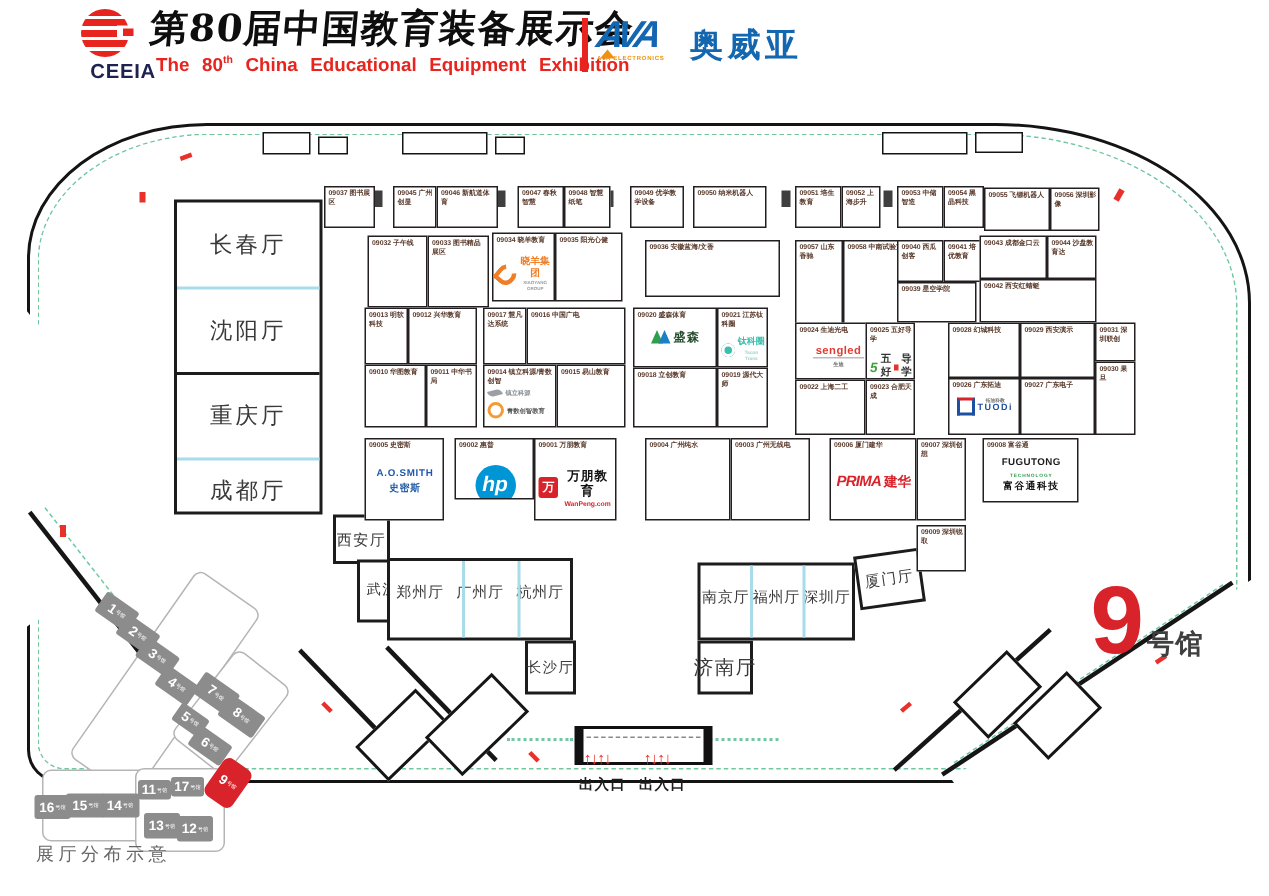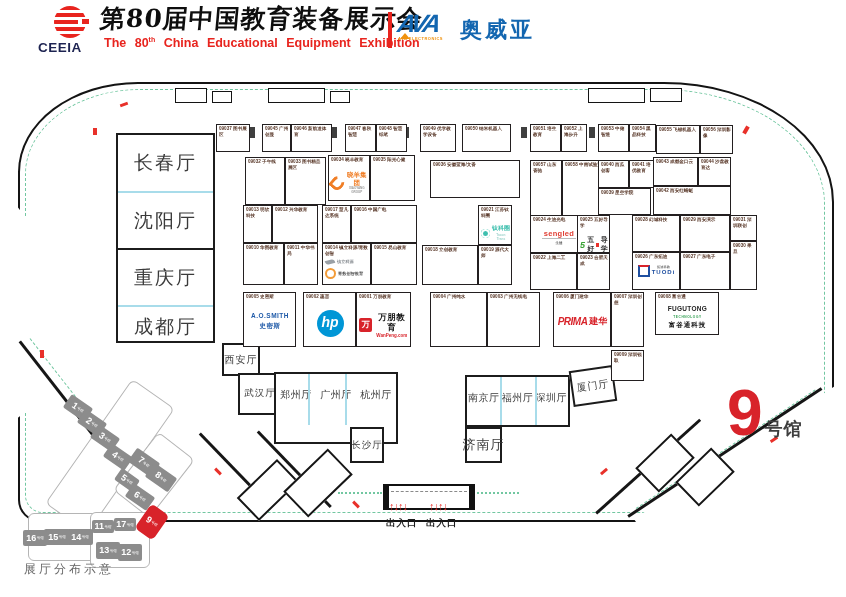--- a/index.html
+++ b/index.html
@@ -4,21 +4,21 @@
 <style>
   html,body{margin:0;padding:0;background:#fff}
   #page{position:relative;width:846px;height:597px;background:#fff;overflow:hidden;
         font-family:"Liberation Sans",sans-serif;color:#222}
   
   .clogo{position:absolute;left:54px;top:6px;width:36px;height:32px}
   .clogo .c1{display:block;width:32px;height:32px;border-radius:50%;
     background:repeating-linear-gradient(180deg,#e8241e 0 4.5px,#fff 4.5px 7px)}
   .clogo .c2{position:absolute;right:-1px;top:11px;width:13px;height:9px;background:#fff}
   .clogo .c3{position:absolute;right:1px;top:13px;width:7px;height:5px;background:#e8241e}
-  .ceeia-word{position:absolute;left:38px;top:40px;width:66px;text-align:left;
+  .ceeia-word{position:absolute;left:38px;top:40px;width:66px;text-align:right;
     font-weight:bold;font-size:13.5px;color:#1d2351;letter-spacing:.5px}
   .title-cn{position:absolute;left:100px;top:2px;font-family:"DejaVu Serif",serif;
     font-weight:bold;font-size:25px;color:#0e0e0e;transform:skewX(-5deg);letter-spacing:1px;white-space:nowrap}
   .title-en{position:absolute;left:104px;top:36px;color:#e8241e;font-weight:bold;
     font-size:12.5px;word-spacing:5px;white-space:nowrap}
   .title-en sup{font-size:7px}
   .hdr-bar{position:absolute;left:388px;top:12px;width:4px;height:36px;background:#e8241e}
   .ava{position:absolute;left:398px;top:10px;width:58px;height:36px}
   .ava-t{display:block;font-weight:900;font-style:italic;font-size:25px;color:#1366b0;
     letter-spacing:-3px;transform:skewX(-10deg);line-height:26px}
@@ -42,21 +42,21 @@
   .pl{position:absolute;width:6px;height:11px;background:#3f3f3f}
   .rm{position:absolute;background:#e8312a}
   .para{position:absolute;border:2px solid #161616;background:#fff;transform-origin:center}
   
   .hall,.hcol,.hrow{position:absolute;border:2px solid #1c1c1c;background:#fff;box-sizing:border-box}
   .hall{display:flex;align-items:center;justify-content:center;font-size:10px;
     color:#3a3a3a;letter-spacing:1px;white-space:nowrap}
   .hcol{display:flex;flex-direction:column}
   .hcol .cell{flex:none;display:flex;align-items:center;justify-content:center;
     color:#3a3a3a;letter-spacing:2px}
-  .big .cell{font-size:19px}
+  .big .cell{font-size:15px}
   .sml .cell{font-size:9.5px;letter-spacing:0}
   .hrow{display:flex}
   .hrow span{flex:1;text-align:center;padding-top:14px;font-size:10px;color:#3a3a3a;letter-spacing:.5px}
   .cy{position:absolute;background:#a8dcea}
   
   .bo{position:absolute;border:1px solid #231f20;background:#fff;box-sizing:border-box;
     font-weight:bold;font-size:4.6px;line-height:1.25;color:#5a392a;padding:1px 1px 0 2px;overflow:hidden}
   .bo .bl{display:block;font-style:normal}
   .bo u{text-decoration:none}
   .lgc{display:flex;align-items:center;justify-content:center;gap:2px;text-align:center}
@@ -190,21 +190,21 @@
 
   <div class="hcol big" style="left:116px;top:133px;width:99px;height:210px">
     <div class="cell" style="height:56px">长春厅</div>
     <div class="cell" style="height:55px;border-top:2px solid #a8dcea">沈阳厅</div>
     <div class="cell" style="height:55px;border-top:2px solid #1c1c1c">重庆厅</div>
     <div class="cell" style="height:40px;border-top:2px solid #a8dcea">成都厅</div>
   </div>
   <div class="hall" style="left:222px;top:343px;width:38px;height:33px">西安厅</div>
 
   <div class="hall" style="left:238px;top:373px;width:44px;height:42px;font-size:9.5px;align-items:flex-start;padding-top:12px">武汉厅</div>
-  <div class="hrow" style="left:274px;top:372px;width:124px;height:72px">
+  <div class="hrow" style="left:258px;top:372px;width:124px;height:55px">
     <span>郑州厅</span>
     <span>广州厅</span>
     <span>杭州厅</span>
   </div>
   <div class="cy" style="left:308px;top:374px;width:2px;height:51px"></div>
   <div class="cy" style="left:345px;top:374px;width:2px;height:51px"></div>
   <div class="hall" style="left:350px;top:427px;width:34px;height:36px;font-size:9.5px">长沙厅</div>
   <div class="hrow" style="left:465px;top:375px;width:105px;height:52px">
     <span>南京厅</span>
     <span>福州厅</span>
@@ -329,20 +329,28 @@
       </div>
     <div class="lgc lg-qs">
         <i class="qs-ic"></i>
         <span>青数创智教育</span>
       </div>
   </div>
   <div class="bo" style="left:371px;top:243px;width:46px;height:42px">
       <b class="bl">09015 易山教育</b>
     </div>
 
+  <div class="bo" style="left:422px;top:205px;width:56px;height:40px">
+    <b class="bl">09020 盛森体育</b>
+    <div class="lgc lg-ss">
+        <i class="ss-a"></i>
+        <i class="ss-b"></i>
+        <b>盛森</b>
+      </div>
+  </div>
   <div class="bo" style="left:478px;top:205px;width:34px;height:40px">
     <b class="bl">09021 江苏钛科圈</b>
     <div class="lgc lg-tk">
         <i class="tk-ic"></i>
         <div>
           <b>钛科圈</b>
           <u>Tacon Trans</u>
         </div>
       </div>
   </div>
@@ -402,21 +410,21 @@
       <b class="bl">09030 果旦</b>
     </div>
 
   <div class="bo" style="left:243px;top:292px;width:53px;height:55px">
     <b class="bl">09005 史密斯</b>
     <div class="lgc lg-ao">
         <b>A.O.SMITH</b>
         <b>史密斯</b>
       </div>
   </div>
-  <div class="bo" style="left:303px;top:292px;width:53px;height:55px">
+  <div class="bo" style="left:303px;top:292px;width:53px;height:41px">
     <b class="bl">09002 惠普</b>
     <div class="lg-hp">hp</div>
   </div>
   <div class="bo" style="left:356px;top:292px;width:55px;height:55px">
     <b class="bl">09001 万朋教育</b>
     <div class="lgc lg-wp">
         <i class="wp-ic">万</i>
         <div class="wp-t">
           <b>万朋教育</b>
           <u>WanPeng.com</u>

